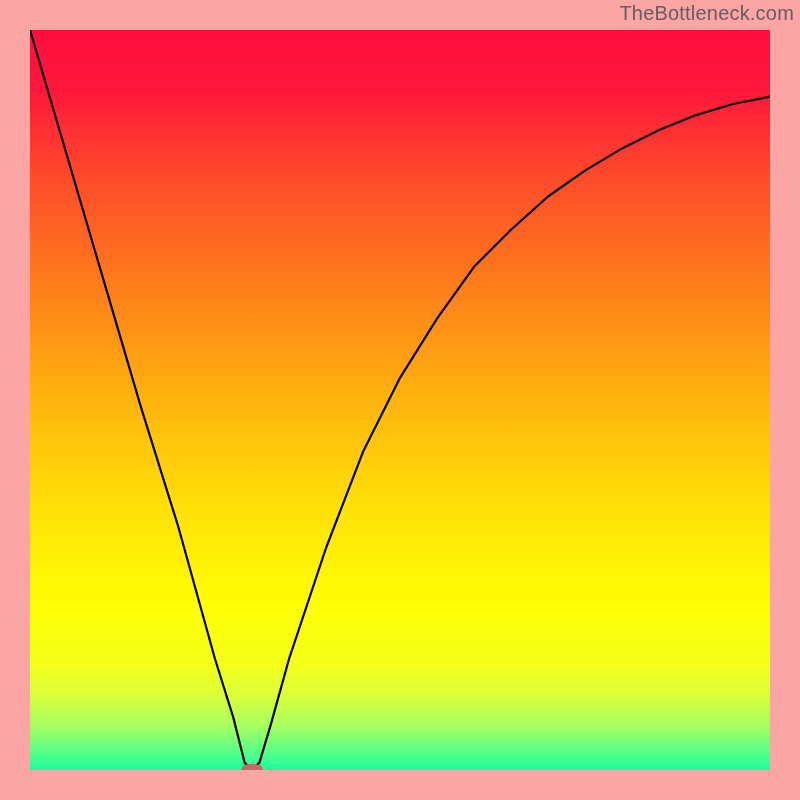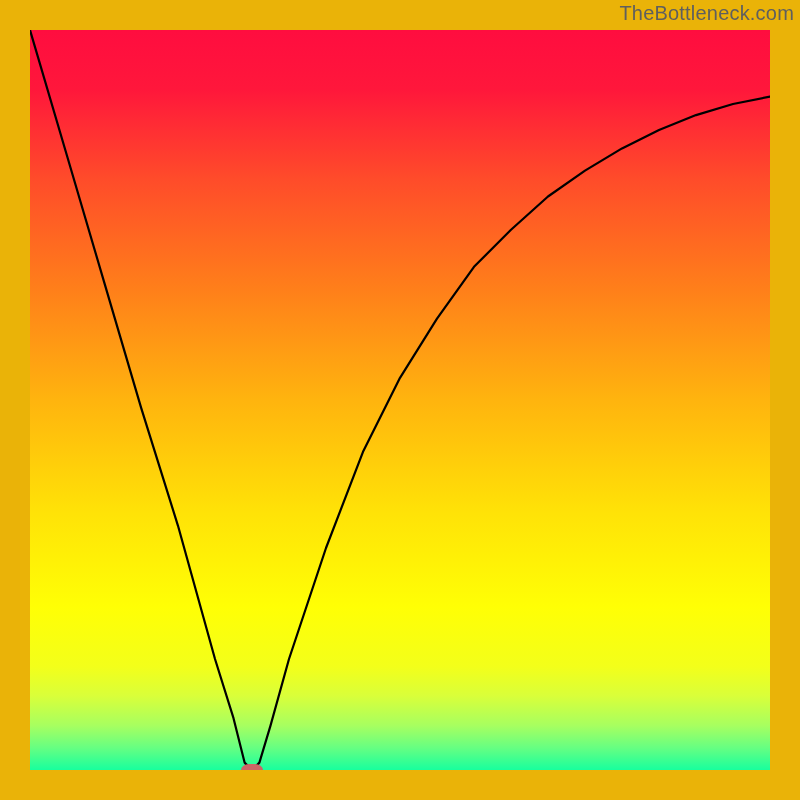--- a/index.html
+++ b/index.html
@@ -8,21 +8,21 @@
     width: 800px;
     height: 800px;
     overflow: hidden;
     background: #000;
     font-family: Arial, Helvetica, sans-serif;
   }
   .frame {
     position: relative;
     width: 800px;
     height: 800px;
-    background: #eab308;
+    background: #fca5a5;
   }
   .watermark {
     position: absolute;
     top: 2px;
     right: 6px;
     color: #5f5f5f;
     font-size: 20px;
     font-weight: 500;
     letter-spacing: 0.2px;
     z-index: 10;

